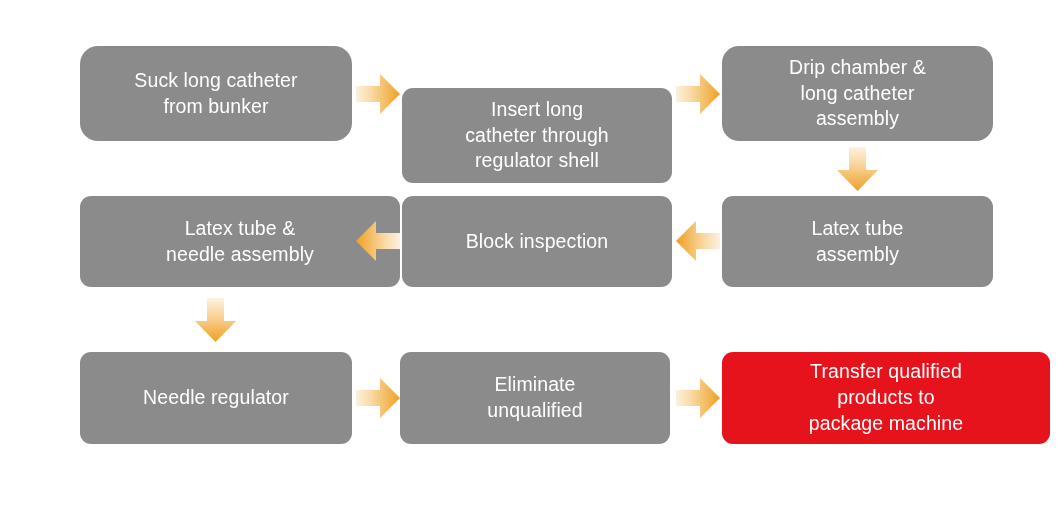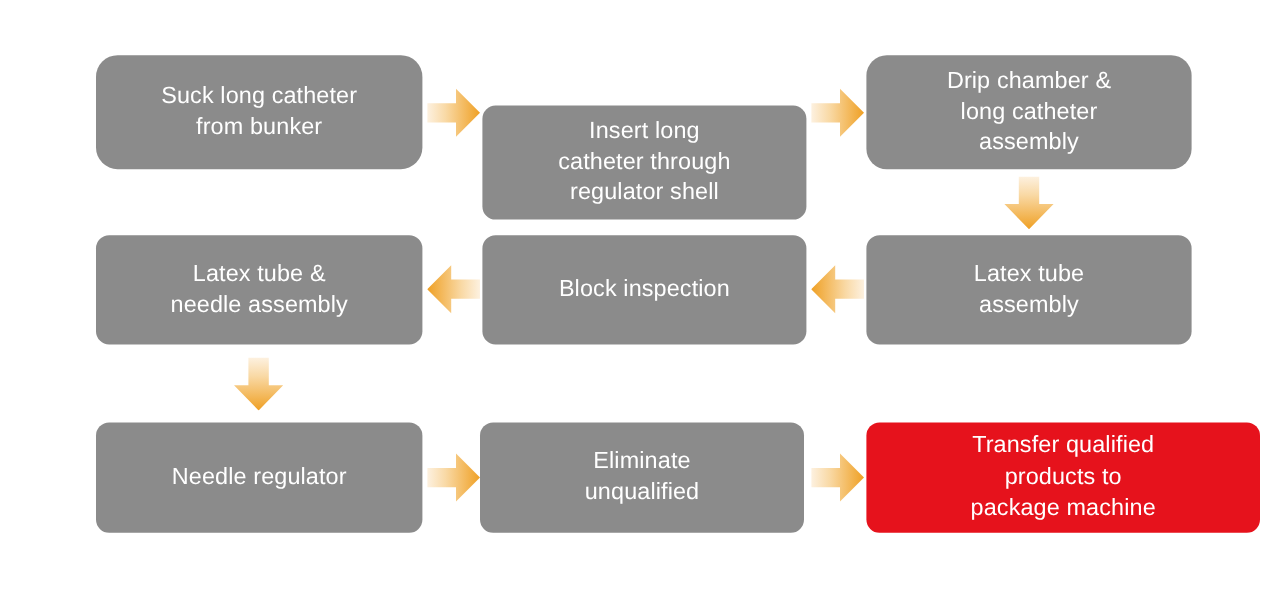--- a/index.html
+++ b/index.html
@@ -82,21 +82,21 @@
   <div class="node gray" style="left:722px;top:46px;width:271px;height:95px;border-radius:17px;">Drip chamber &amp;
 long catheter
 assembly</div>
 
   <div class="arrow" style="left:834px;top:147px;width:47px;height:44px;">
     <svg viewBox="0 0 47 44" preserveAspectRatio="none">
       <polygon points="15,0 32,0 32,23 44,23 23.5,44 3,23 15,23" fill="url(#gradDown)"></polygon>
     </svg>
   </div>
 
-  <div class="node gray" style="left:80px;top:196px;width:272px;height:91px;">Latex tube &amp;
+  <div class="node gray" style="left:80px;top:196px;width:320px;height:91px;">Latex tube &amp;
 needle assembly</div>
 
   <div class="arrow" style="left:356px;top:218px;width:44px;height:46px;">
     <svg viewBox="0 0 44 46" preserveAspectRatio="none">
       <polygon points="44,15 20,15 20,3 0,23 20,43 20,31 44,31" fill="url(#gradLeft)"></polygon>
     </svg>
   </div>
 
   <div class="node gray" style="left:402px;top:196px;width:270px;height:91px;">Block inspection</div>
 

